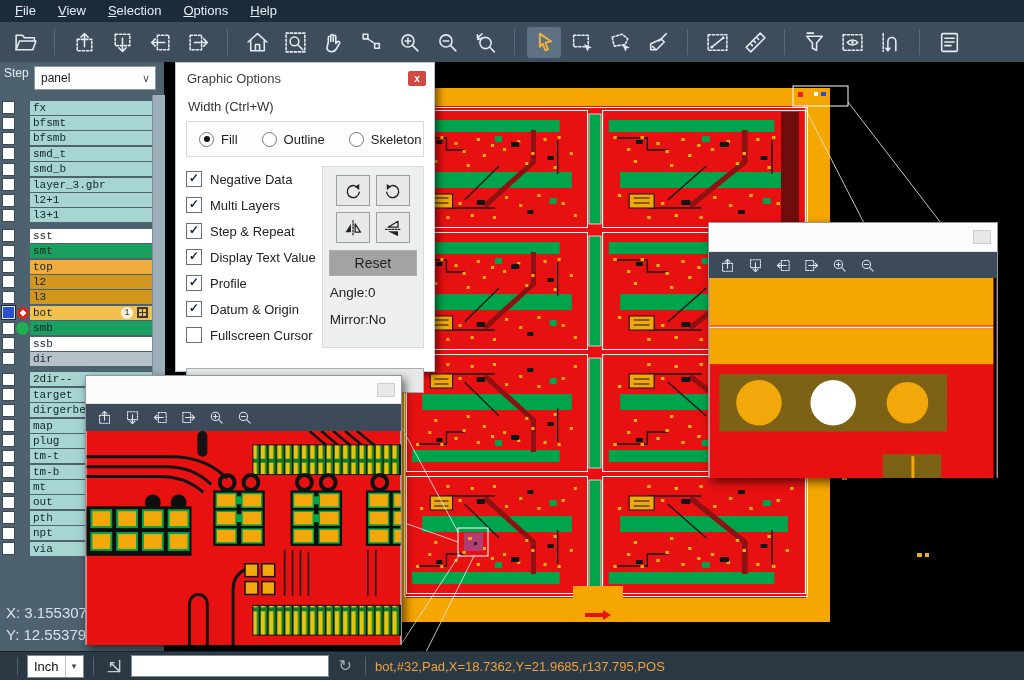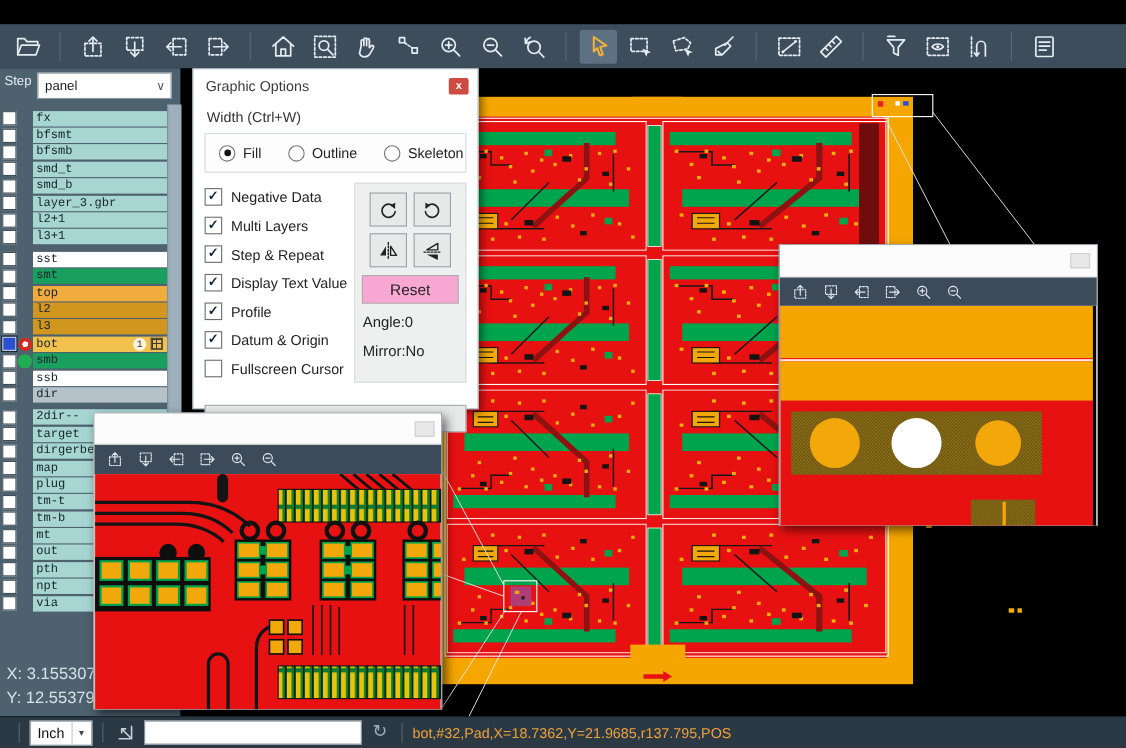--- a/index.html
+++ b/index.html
@@ -75,21 +75,21 @@
   .dcheck{height:26px;display:flex;align-items:center;gap:8px;font-size:13px;color:#222;}
   .dbox{width:14px;height:14px;border:1px solid #6d6d6d;background:#fff;color:#10253a;
         font-size:12px;line-height:13px;text-align:center;font-weight:bold;flex:none;}
   .dlbl{white-space:nowrap;}
   .dside{width:92px;background:#eef0f0;border:1px solid #dadada;padding:8px 6px;
          display:flex;flex-direction:column;align-items:center;gap:7px;box-sizing:content-box;}
   .dgrid{display:grid;grid-template-columns:34px 34px;grid-auto-rows:31px;gap:6px;}
   .dibtn{background:#e7e9e9;border:1px solid #9aa1a6;display:flex;align-items:center;
          justify-content:center;padding:0;color:#222;}
   .dibtn .icn{width:20px;height:20px;}
-  .dreset{width:100%;height:26px;font-size:14px;color:#222;background:#f9a8d4;
+  .dreset{width:100%;height:26px;font-size:14px;color:#222;background:#a3a3a3;
           border:1px solid #adadad;font-family:inherit;}
   .dinfo{font-size:13.5px;color:#222;width:100%;padding-left:2px;line-height:20px;}
   .dclosebtn{margin-top:20px;width:100%;height:25px;background:#e7e9e9;border:1px solid #ababab;
              font-size:14px;color:#222;font-family:inherit;}
   
   .popup{position:absolute;background:#fff;border:1px solid #8d979e;
          box-shadow:3px 4px 9px rgba(0,0,0,.6);box-sizing:border-box;}
   .popup-bl{left:85px;top:375px;width:317px;height:270px;z-index:40;}
   .popup-r{left:708px;top:222px;width:290px;height:256px;z-index:20;}
   .ptitle{height:27px;background:#fcfcfc;border-bottom:1px solid #e6e6e6;position:relative;}
@@ -271,20 +271,27 @@
           <rect x="140" y="46" width="6" height="4"></rect>
       <rect x="70" y="90" width="8" height="5"></rect>
           <rect x="120" y="100" width="6" height="4"></rect>
     </g>
   </symbol>
 </defs>
 </svg>
 
 <div class="app">
 
+  <div class="menubar" id="menubar">
+      <span class="menu-item">File</span>
+      <span class="menu-item">View</span>
+      <span class="menu-item">Selection</span>
+      <span class="menu-item">Options</span>
+      <span class="menu-item">Help</span>
+    </div>
 
   <div class="toolbar" id="toolbar">
       <button class="tool">
         <svg class="icn" viewBox="0 0 24 24">
           <use href="#ic-open-folder"></use>
         </svg>
       </button>
       <span class="tsep"></span>
       <button class="tool">
         <svg class="icn" viewBox="0 0 24 24">

